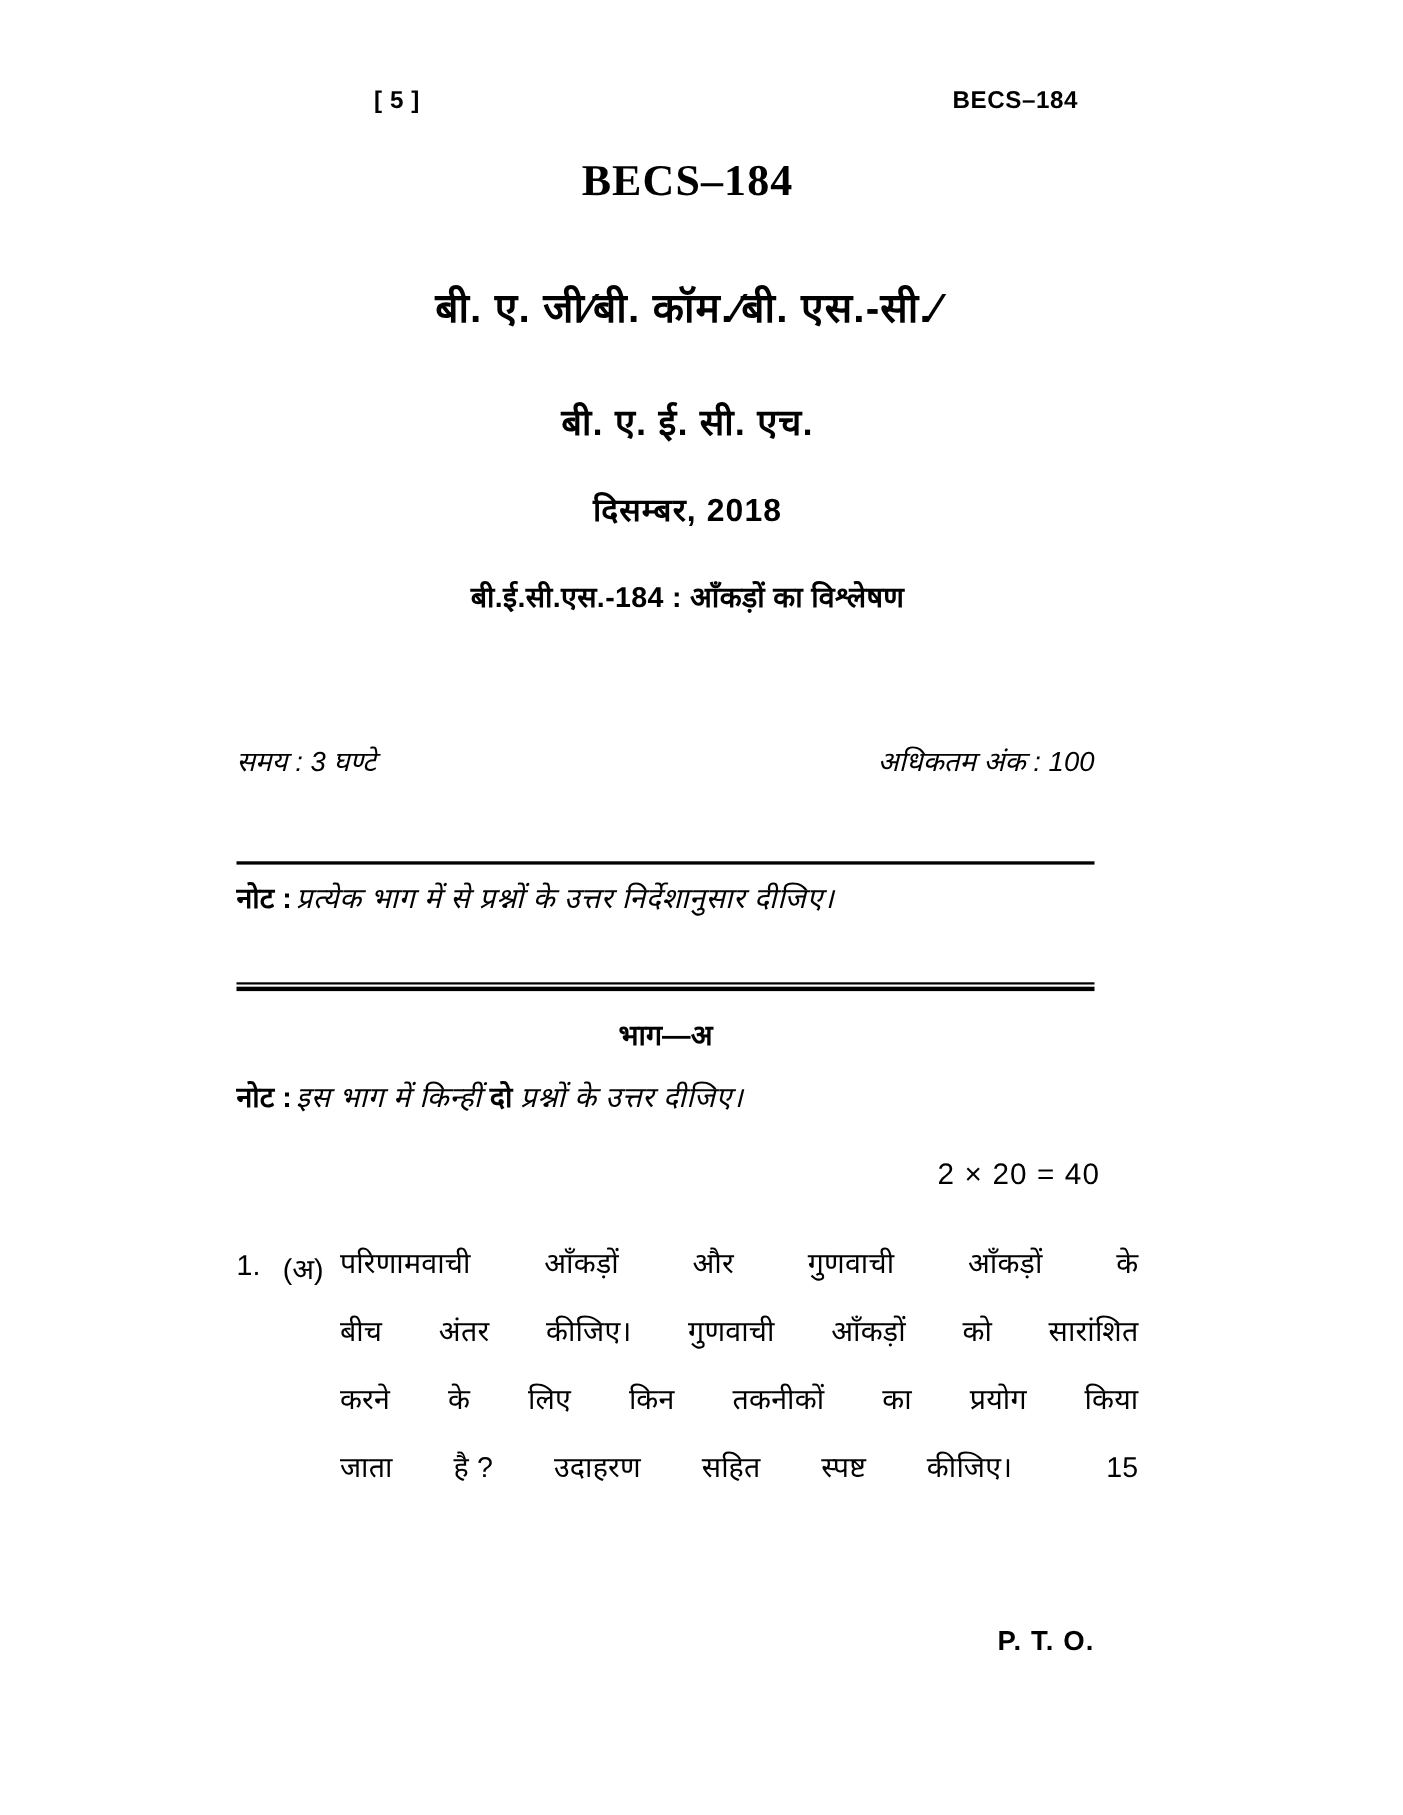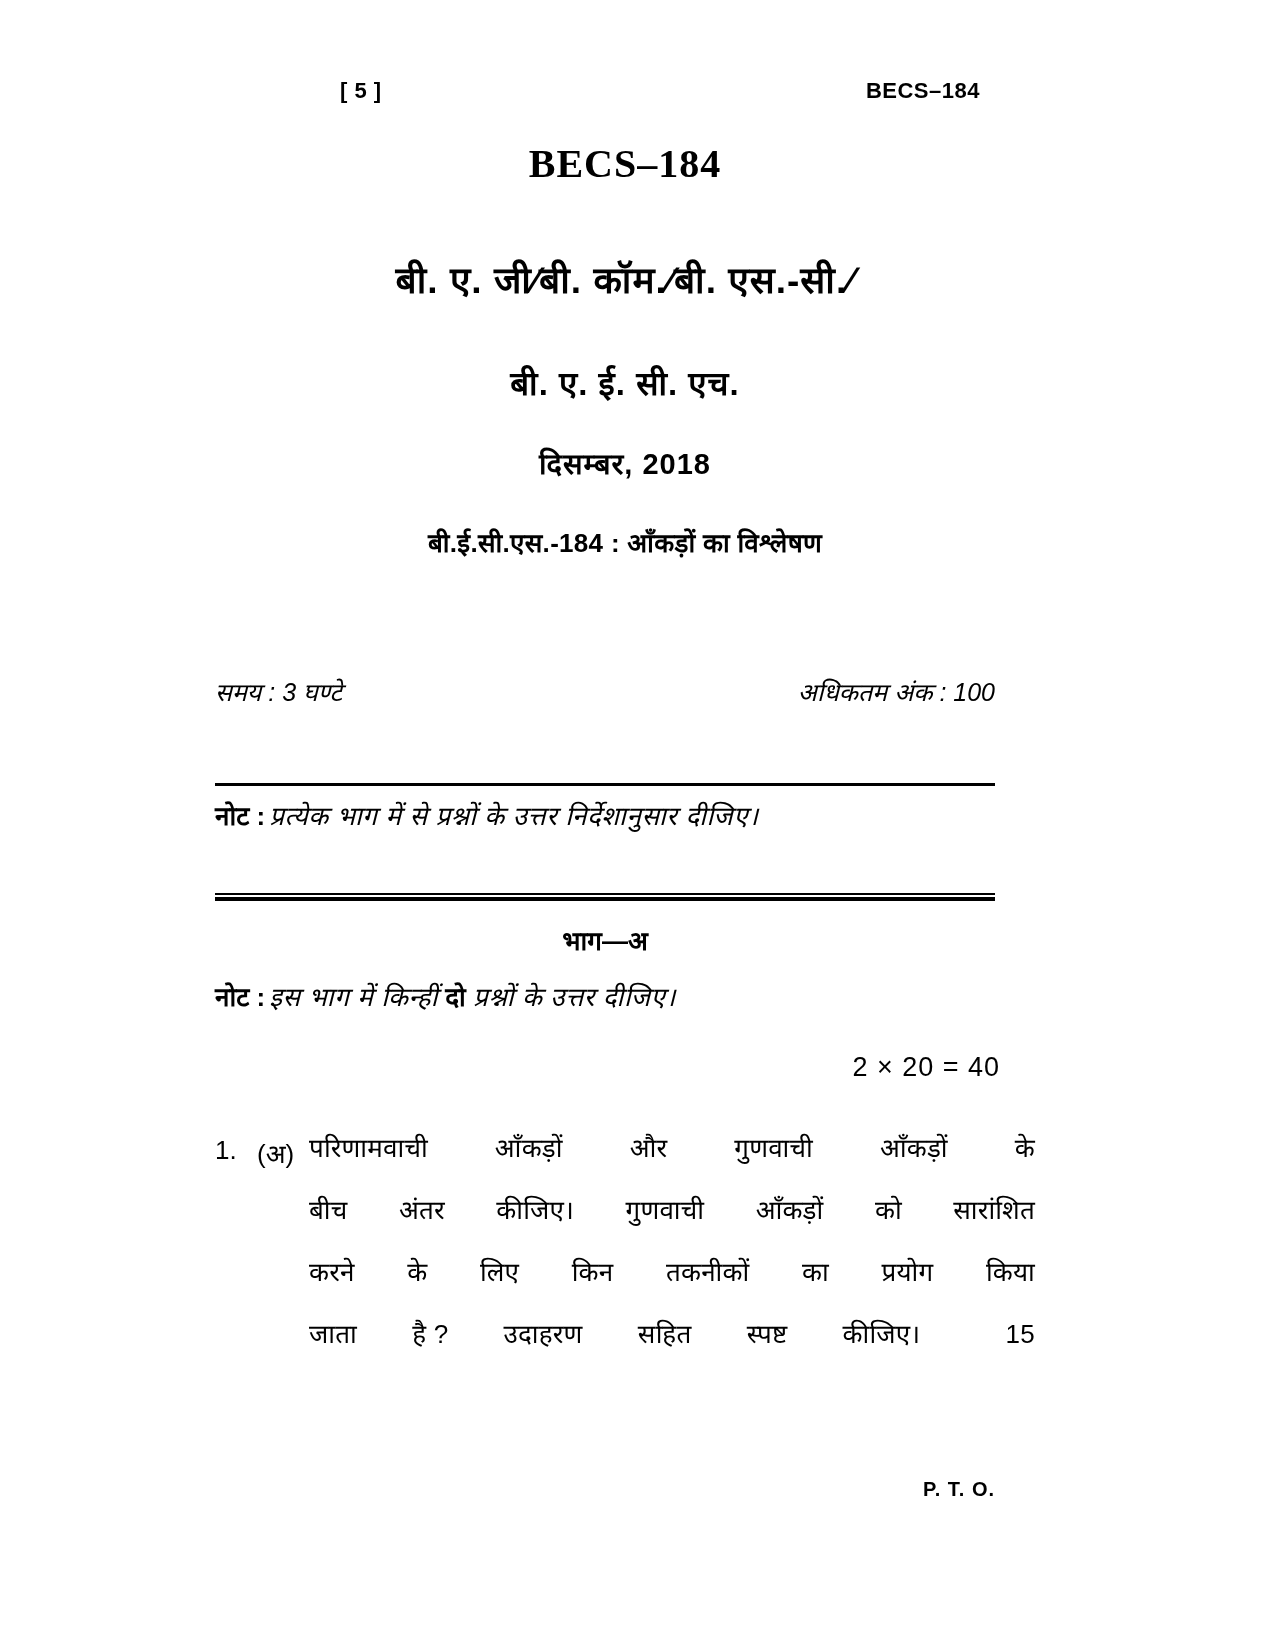--- a/index.html
+++ b/index.html
@@ -186,21 +186,21 @@
 
   
   .pto {
     position: absolute;
     left: 215px;
     top: 1478px;
     width: 780px;
     text-align: right;
     font-family: "Liberation Sans", "DejaVu Sans", sans-serif;
     font-weight: bold;
-    font-size: 20px;
+    font-size: 25px;
     letter-spacing: 1px;
   }
 </style>
 </head>
 <body>
 
 <div class="page">
 
   <div class="runhead">
     <span class="page-no">[ 5 ]</span>

